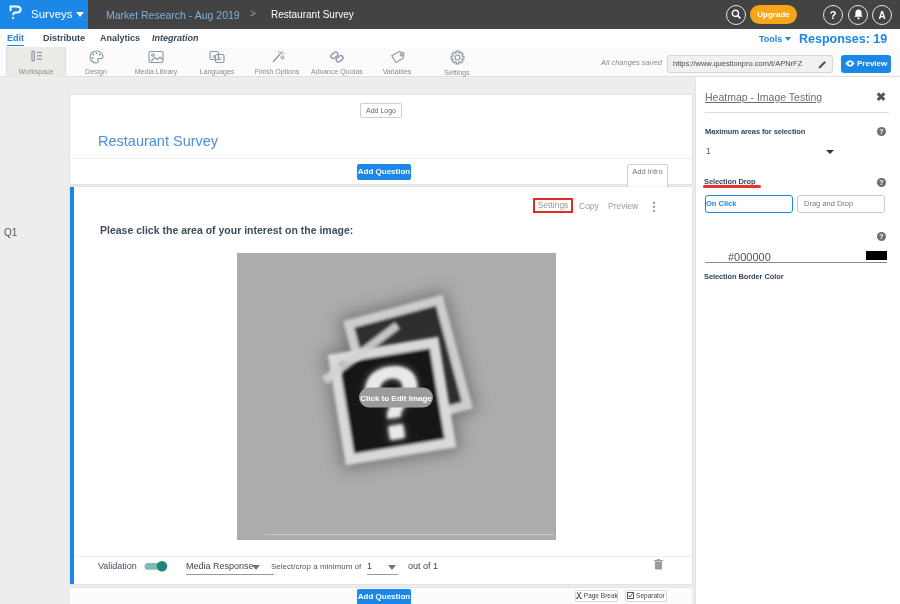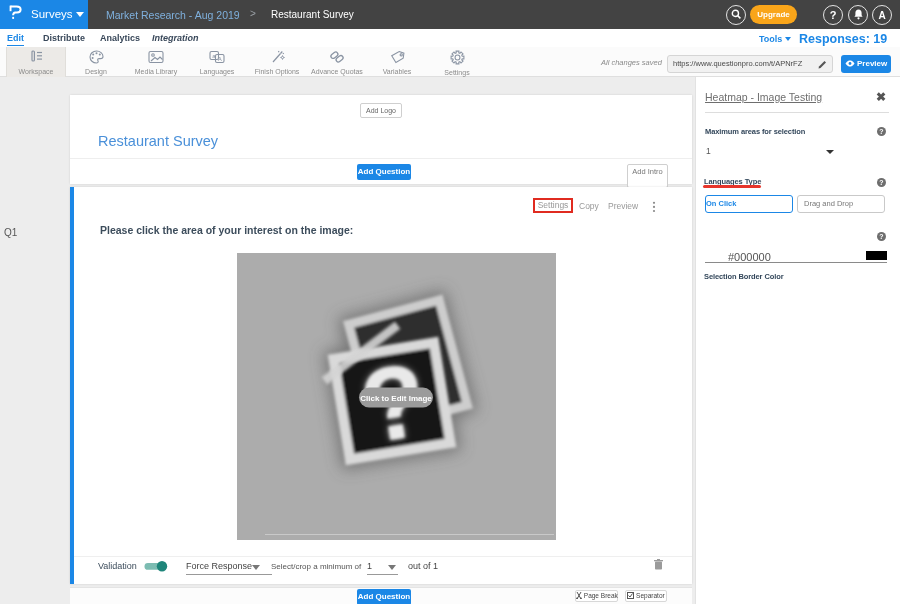--- a/index.html
+++ b/index.html
@@ -280,21 +280,21 @@
   <text x="159" y="147.5" font-size="8" font-weight="bold" font-family="Liberation Sans" text-anchor="middle" fill="#fff">Click to Edit Image</text>
   <line x1="28" y1="281.5" x2="317" y2="281.5" stroke="rgba(255,255,255,0.35)" stroke-width="1"></line>
 </svg>
 
 <div class="abs" id="vdivider"></div>
 <div class="abs" id="vlabel">Validation</div>
 <svg class="abs" style="left:144px; top:560px;" width="25" height="12" viewBox="0 0 25 12">
   <rect x="0.5" y="3" width="17.5" height="6.8" rx="3.4" fill="#7CBCB2"></rect>
   <circle cx="18" cy="6.3" r="5.2" fill="#1E857A"></circle>
 </svg>
-<div class="abs" id="vforce">Force Response</div>
+<div class="abs" id="vforce">Media Response</div>
 <svg class="abs" style="left:252px; top:565px;" width="8" height="5" viewBox="0 0 8 5">
     <path d="M0 0 L8 0 L4 5 Z" fill="#777"></path>
   </svg>
 <div class="abs" id="vsel">Select/crop a minimum of</div>
 <div class="abs" id="v1">1</div>
 <svg class="abs" style="left:388px; top:565px;" width="8" height="5" viewBox="0 0 8 5">
     <path d="M0 0 L8 0 L4 5 Z" fill="#777"></path>
   </svg>
 <div class="abs" id="voutof">out of 1</div>
 <svg class="abs" style="left:654px; top:559px;" width="9" height="11" viewBox="0 0 9 11">
@@ -315,21 +315,21 @@
       <path d="M1.5 3.5 L3 5 L5.5 1.5" stroke="#555" stroke-width="1" fill="none"></path>
     </svg> Separator</div>
 
 <div class="abs" id="sb-title">Heatmap - Image Testing</div>
 <div class="abs" id="sb-x">✖</div>
 <div class="abs" id="sb-div"></div>
 <div class="abs sb-label" style="left:705px; top:127px;">Maximum areas for selection</div>
 <div class="abs helpc" style="top:127px;">?</div>
 <div class="abs" id="sb-sel1">1</div>
 <div class="abs" id="sel1-caret"></div>
-<div class="abs sb-label" style="left:704px; top:177px;">Languages Type</div>
+<div class="abs sb-label" style="left:704px; top:177px;">Selection Drop</div>
 <div class="abs helpc" style="top:178px;">?</div>
 <div class="abs" id="redline"></div>
 <div class="abs" id="onclick">On Click</div>
 <div class="abs" id="dragdrop">Drag and Drop</div>
 <div class="abs sb-label" style="left:704px; top:225px;margin-top:47px;">Selection Border Color</div>
 <div class="abs helpc" style="top:232px;">?</div>
 <div class="abs" id="hexval">#000000</div>
 <div class="abs" id="swatch"></div>
 <div class="abs" id="hexline"></div>
 

